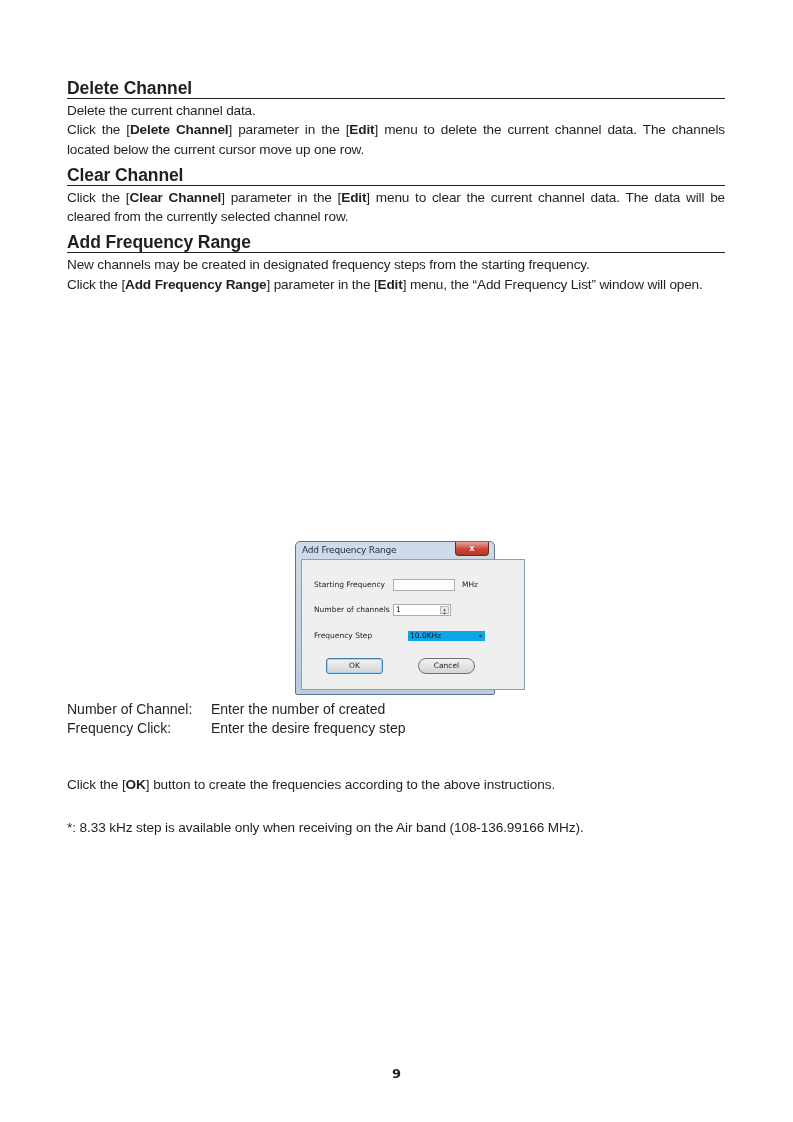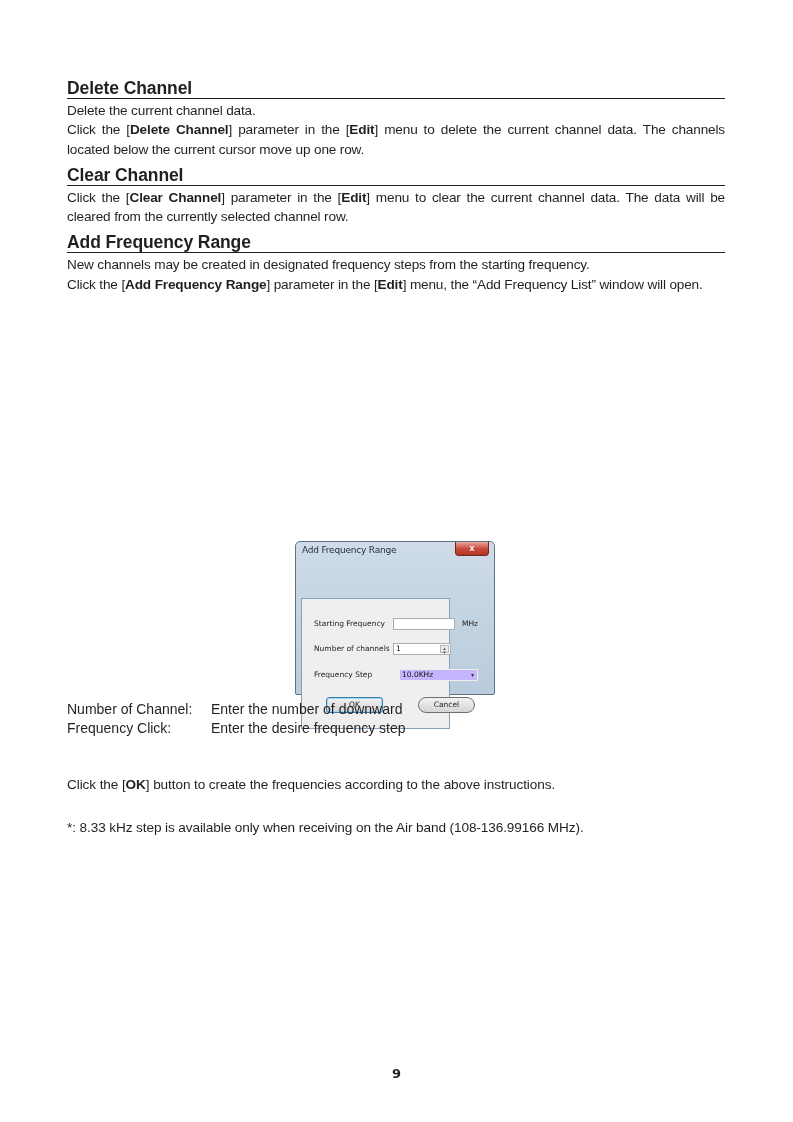--- a/index.html
+++ b/index.html
@@ -16,22 +16,22 @@
   .dialog-wrap { position: absolute; left: 295px; top: 541px; width: 202px; height: 156px; }
   .dialog { position: absolute; left: 0; top: 0; width: 200px; height: 154px;
             background: linear-gradient(#cfdce8, #b9cbdc);
             border: 1px solid #5f7384; border-radius: 5px 5px 2px 2px; box-sizing: border-box; }
   .dlg-title { position: absolute; left: 6px; top: 3px; font-size: 9px; color: #1b2a3a;
                font-family: "DejaVu Sans", sans-serif; letter-spacing: -0.2px; }
   .dlg-close { position: absolute; right: 5px; top: 0px; width: 32px; height: 13px;
                background: linear-gradient(#e9a39a, #c9473a 55%, #b23526);
                border: 1px solid #6a2a22; border-top: none; border-radius: 0 0 4px 4px;
                color: #fff; font-size: 9px; font-weight: bold; text-align: center; line-height: 12px; }
-  .dlg-body { position: absolute; left: 5px; top: 17px; width: 149px; height: 131px;
-              background: #efefef; border: 1px solid #8aa0b4; box-sizing: border-box; margin-top: 39px; }
+  .dlg-body { position: absolute; left: 5px; top: 17px; width: 224px; height: 131px;
+              background: #efefef; border: 1px solid #8aa0b4; box-sizing: border-box; }
   .dlg-label { position: absolute; font-size: 7.5px; color: #222; font-family: "DejaVu Sans", sans-serif; }
   .dlg-input { position: absolute; height: 12px; background: #fff; border: 1px solid #abadb3;
                box-sizing: border-box; font-size: 7.5px; line-height: 10px; padding-left: 2px;
                font-family: "DejaVu Sans", sans-serif; color: #111; }
   .spin { position: absolute; right: 1px; top: 1px; width: 9px; height: 8px; border: 1px solid #b7b7b7;
           background: #eaeaea; font-size: 5px; line-height: 4px; text-align: center; color: #555; box-sizing: border-box; }
   .caret { position: absolute; right: 3px; top: 0px; font-size: 6px; color: #333; }
   .dlg-btn { position: absolute; height: 16px; border: 1px solid #707070; border-radius: 3px; box-sizing: border-box;
              background: linear-gradient(#f2f2f2, #e3e3e3 50%, #d5d5d5);
              font-size: 7.5px; line-height: 14px; text-align: center; color: #222; font-family: "DejaVu Sans", sans-serif; }
@@ -73,35 +73,35 @@
       <div class="dlg-input" style="left:91px;top:19px;width:62px;"></div>
       <span class="dlg-label" style="left:160px;top:20px;">MHz</span>
 
       <span class="dlg-label" style="left:12px;top:45px;">Number of channels</span>
       <div class="dlg-input" style="left:91px;top:44px;width:58px;">
         <span>1</span>
         <span class="spin">▴<br>▾</span>
       </div>
 
       <span class="dlg-label" style="left:12px;top:71px;">Frequency Step</span>
-      <div class="dlg-input" style="left:97px;top:70px;width:79px;border-color:#efefef;background:#c4b5fd;">
+      <div class="dlg-input" style="left:105px;top:70px;width:79px;border-color:#efefef;background:#0ea5e9;">
         <span>10.0KHz</span>
         <span class="caret">▾</span>
       </div>
 
       <div class="dlg-btn default" style="left:24px;top:98px;width:57px;">OK</div>
       <div class="dlg-btn" style="left:116px;top:98px;width:57px;border-radius:8px;">Cancel</div>
     </div>
   </div>
 </div>
 
 <div class="desc-table">
   <div class="desc-row">
     <span class="desc-key">Number of Channel:</span>
-    <span>Enter the number of downward</span>
+    <span>Enter the number of created</span>
   </div>
   <div class="desc-row">
     <span class="desc-key">Frequency Click:</span>
     <span>Enter the desire frequency step</span>
   </div>
 </div>
 
 <div class="note1"><span>Click the [</span><b>OK</b><span>] button to create the frequencies according to the above instructions.</span></div>
 
 <div class="note2">*: 8.33 kHz step is available only when receiving on the Air band (108-136.99166 MHz).</div>

